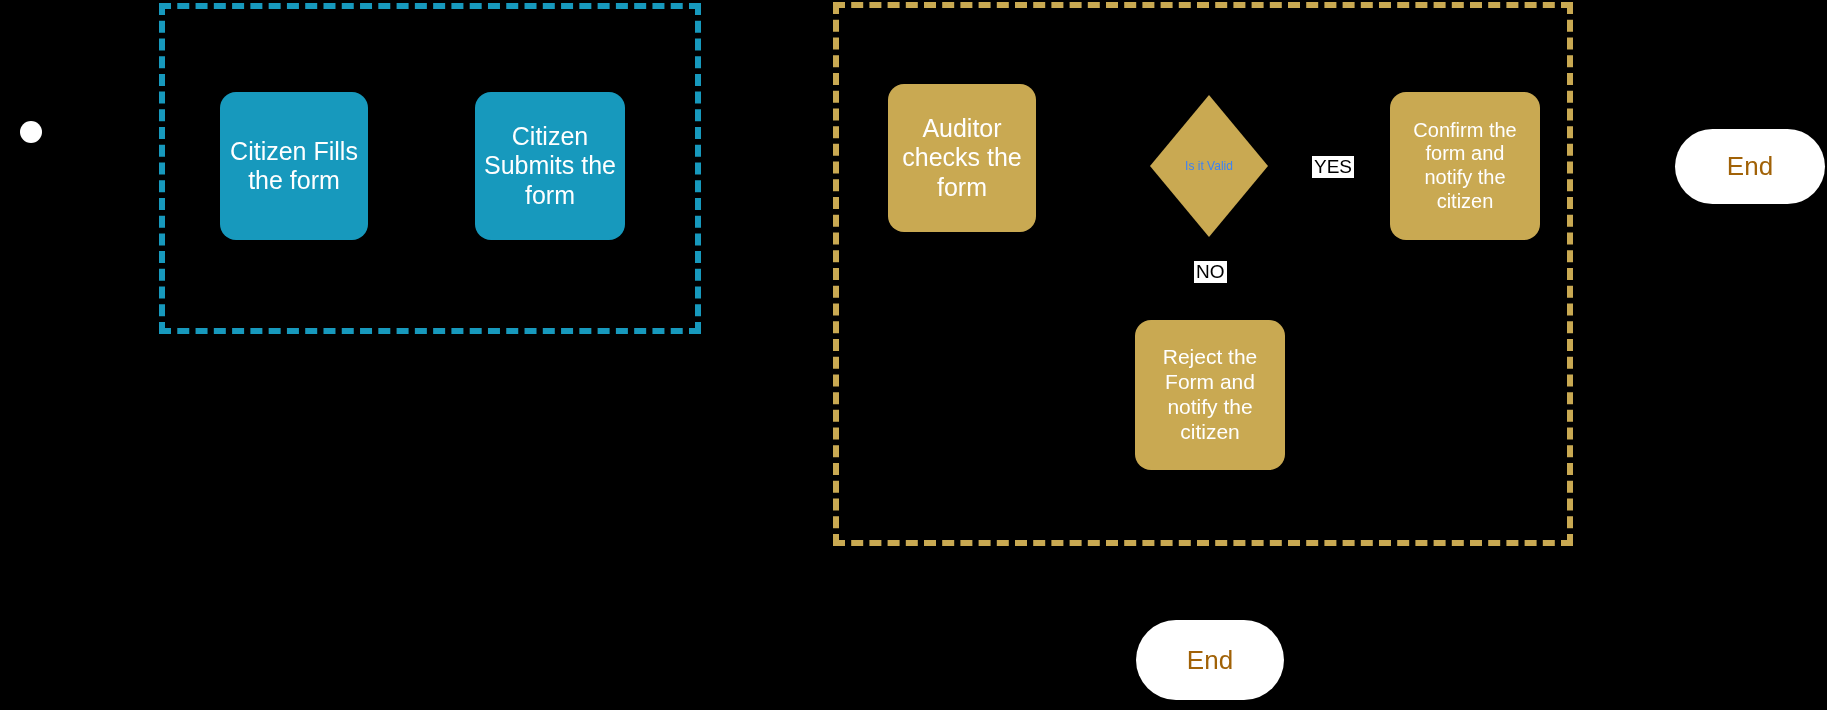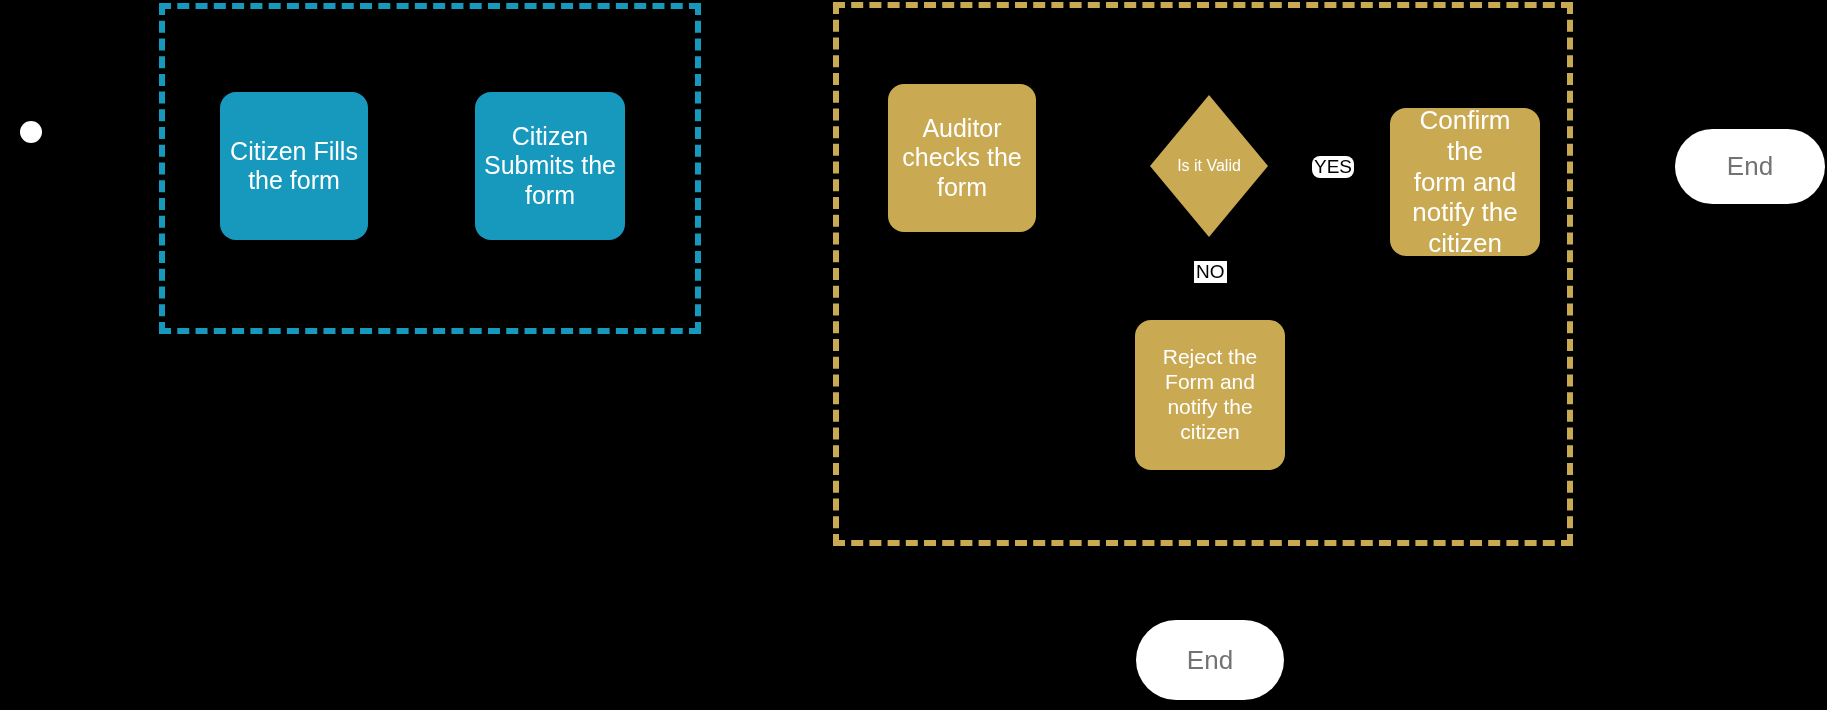--- a/index.html
+++ b/index.html
@@ -53,21 +53,21 @@
     line-height: 1.18;
     padding: 4px 8px;
     white-space: pre-line;
   }
   .node-blue { background: #1799bd; }
   .node-gold { background: #c9a952; }
 
   .n-fills     { left: 220px;  top: 92px;  width: 148px; height: 148px; font-size: 25px; }
   .n-submits   { left: 475px;  top: 92px;  width: 150px; height: 148px; font-size: 25px; }
   .n-auditor   { left: 888px;  top: 84px;  width: 148px; height: 148px; font-size: 25px; }
-  .n-confirm   { left: 1390px; top: 108px;  width: 150px; height: 148px; font-size: 26px; }
+  .n-confirm   { left: 1390px; top: 92px;  width: 150px; height: 148px; font-size: 20px; }
   .n-reject    { left: 1135px; top: 320px; width: 150px; height: 150px; font-size: 21px; }
 
   
   .diamond-wrap {
     position: absolute;
     left: 1150px;
     top: 95px;
     width: 118px;
     height: 142px;
   }
@@ -76,22 +76,22 @@
     inset: 0;
     background: #c9a952;
     clip-path: polygon(50% 0%, 100% 50%, 50% 100%, 0% 50%);
   }
   .diamond-label {
     position: absolute;
     inset: 0;
     display: flex;
     align-items: center;
     justify-content: center;
-    color: #ffffff;
-    font-size: 16px;
+    color: #3b82f6;
+    font-size: 12px;
     text-align: center;
     white-space: nowrap;
   }
 
   
   .start-dot {
     position: absolute;
     left: 20px;
     top: 121px;
     width: 22px;
@@ -101,38 +101,38 @@
   }
 
   
   .terminator {
     position: absolute;
     box-sizing: border-box;
     display: flex;
     align-items: center;
     justify-content: center;
     background: #ffffff;
-    color: #737373;
+    color: #a16207;
     border-radius: 999px;
     font-size: 26px;
   }
   .t-right  { left: 1675px; top: 129px; width: 150px; height: 75px; }
   .t-bottom { left: 1136px; top: 620px; width: 148px; height: 80px; }
 
   
   .edge-label {
     position: absolute;
     background: #ffffff;
     color: #000000;
     font-size: 19px;
     line-height: 1.05;
     padding: 1px 2px;
     white-space: nowrap;
   }
-  .lbl-yes { left: 1312px; top: 156px; border-radius: 8px; }
+  .lbl-yes { left: 1312px; top: 156px; }
   .lbl-no  { left: 1194px; top: 261px; }
 </style>
 </head>
 <body>
 
 <div id="canvas">
 
   <div class="start-dot"></div>
 
   <div class="lane lane-citizen"></div>

